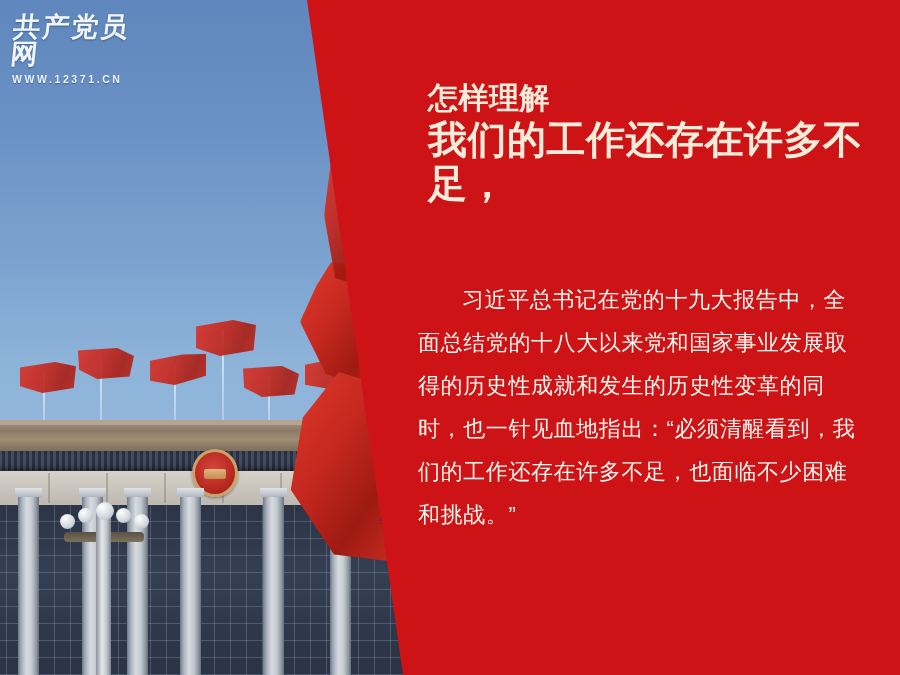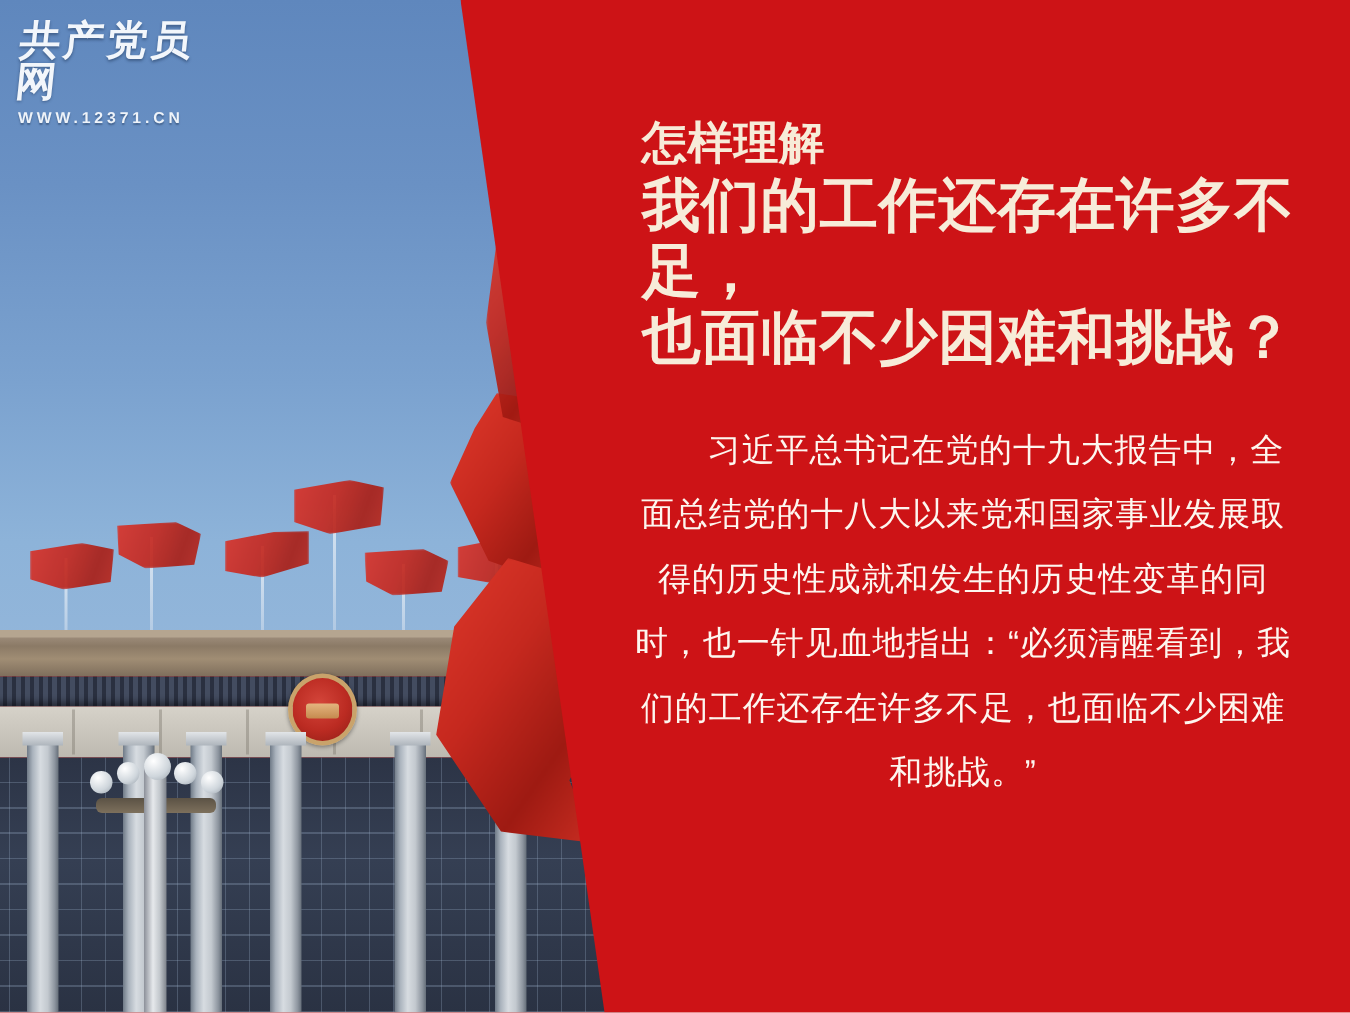--- a/index.html
+++ b/index.html
@@ -161,34 +161,33 @@
     font-weight: 700;
     text-shadow: 0 1px 1px rgba(20,40,70,.4);
   }
 
   
   .headline {
     position:absolute; left:428px; top:78px; width:440px;
     color:#f7ecd9;
     font-weight:700;
     letter-spacing: .5px;
-    font-family: Liberation Mono, monospace;
   }
   .hl-1 { font-size: 30px; line-height: 40px; }
   .hl-2, .hl-3 { font-size: 39px; line-height: 44px; }
 
   
   .body-copy {
     position:absolute; left:418px; top:278px; width:448px;
     color:#fdf6ef;
     font-size: 22px;
     line-height: 43px;
     letter-spacing: .6px;
   }
-  .body-copy p { margin:0; text-indent: 2em; text-align: center; }
+  .body-copy p { margin:0; text-indent: 2em; }
 </style>
 </head>
 <body>
 
 <div id="poster">
 
   <div class="photo">
     <div class="sky"></div>
 
     <div class="flagrow">
@@ -261,20 +260,19 @@
   <div class="redpanel"></div>
 
   <div class="logo">
     <div class="logo-cn">共产党员网</div>
     <div class="logo-url">WWW.12371.CN</div>
   </div>
 
   <div class="headline">
     <div class="hl-1">怎样理解</div>
     <div class="hl-2">我们的工作还存在许多不足，</div>
-    <div class="hl-3">也面临不少困难和挑战？</div>
   </div>
 
   <div class="body-copy">
     <p>习近平总书记在党的十九大报告中，全面总结党的十八大以来党和国家事业发展取得的历史性成就和发生的历史性变革的同时，也一针见血地指出：“必须清醒看到，我们的工作还存在许多不足，也面临不少困难和挑战。”</p>
   </div>
 
 </div>
 
 </body></html>

